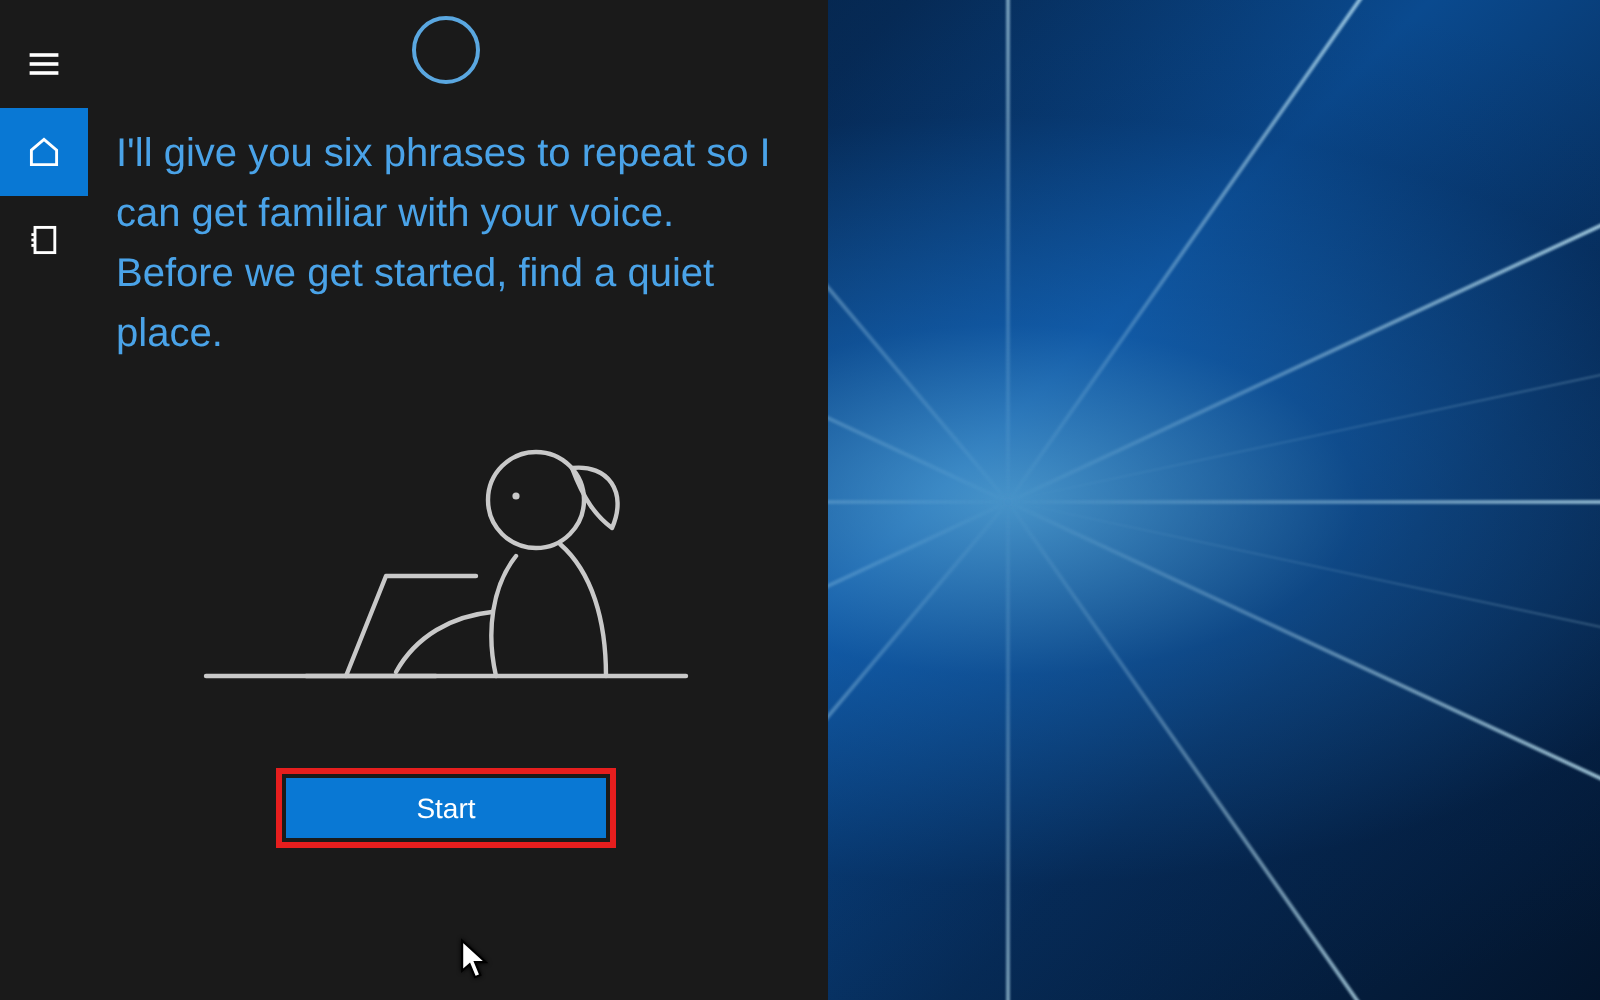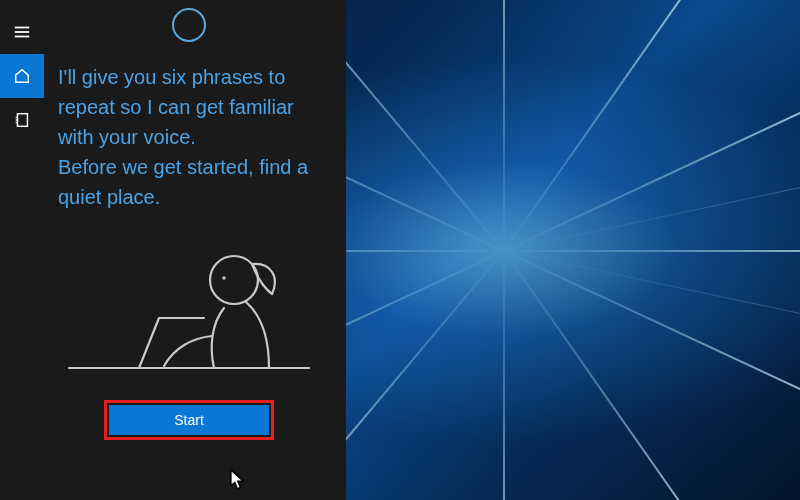--- a/index.html
+++ b/index.html
@@ -13,37 +13,37 @@
   }
   .ray{position:absolute;left:63%;top:50%;width:900px;height:2px;background:linear-gradient(90deg,rgba(180,230,255,0) 0%,rgba(200,240,255,0.9) 45%,rgba(200,240,255,0.9) 55%,rgba(180,230,255,0) 100%);transform-origin:0 50%;filter:blur(0.5px);}
   .r1{transform:rotate(0deg);} .r2{transform:rotate(25deg);} .r3{transform:rotate(-25deg);}
   .r4{transform:rotate(55deg);} .r5{transform:rotate(-55deg);} .r6{transform:rotate(90deg);}
   .r7{transform:rotate(-90deg);} .r8{transform:rotate(130deg);} .r9{transform:rotate(-130deg);}
   .r10{transform:rotate(180deg);} .r11{transform:rotate(155deg);} .r12{transform:rotate(-155deg);}
   .r13{transform:rotate(12deg);} .r14{transform:rotate(-12deg);}
   .ray.minor{opacity:0.35;height:1px;}
 
   
-  .panel{position:absolute;left:0;top:0;width:346px;height:500px;background:#1a1a1a;display:flex;}
+  .panel{position:absolute;left:0;top:0;width:414px;height:500px;background:#1a1a1a;display:flex;}
   .rail{width:44px;background:#1a1a1a;display:flex;flex-direction:column;align-items:center;padding-top:10px;gap:0;}
   .rail .item{width:44px;height:44px;display:flex;align-items:center;justify-content:center;color:#fff;}
   .rail .item.active{background:#0978d4;}
   .rail svg{width:18px;height:18px;stroke:#fff;fill:none;stroke-width:1.6;}
   .rail .hamburger svg{stroke-width:2;}
 
   .content{flex:1;padding:8px 26px 18px 14px;display:flex;flex-direction:column;color:#4aa3e8;}
   .logo-row{display:flex;justify-content:center;margin-bottom:20px;}
   .cortana-ring{width:34px;height:34px;border-radius:50%;border:2.5px solid #5aa7e0;box-sizing:border-box;}
   .prompt{font-size:20px;line-height:30px;font-weight:300;color:#4aa3e8;white-space:pre-line;}
 
   .illus{margin-top:16px;display:flex;justify-content:center;}
   .illus svg{width:250px;height:150px;}
   .illus svg *{stroke:#c9c9c9;fill:none;stroke-width:2.2;stroke-linecap:round;stroke-linejoin:round;}
 
-  .btn-wrap{margin-top:22px;display:flex;justify-content:center;}
+  .btn-wrap{margin-top:36px;display:flex;justify-content:center;}
   .highlight{border:3px solid #e61e1e;padding:2px;}
   .start-btn{width:160px;height:30px;background:#0978d4;color:#fff;border:none;font-size:14px;font-family:inherit;cursor:pointer;}
 
   .cursor{position:absolute;left:230px;top:469px;pointer-events:none;}
   .cursor svg{width:15px;height:22px;filter:drop-shadow(0 0 1px #000);}
 </style>
 </head>
 <body>
 
 <div class="screen">

